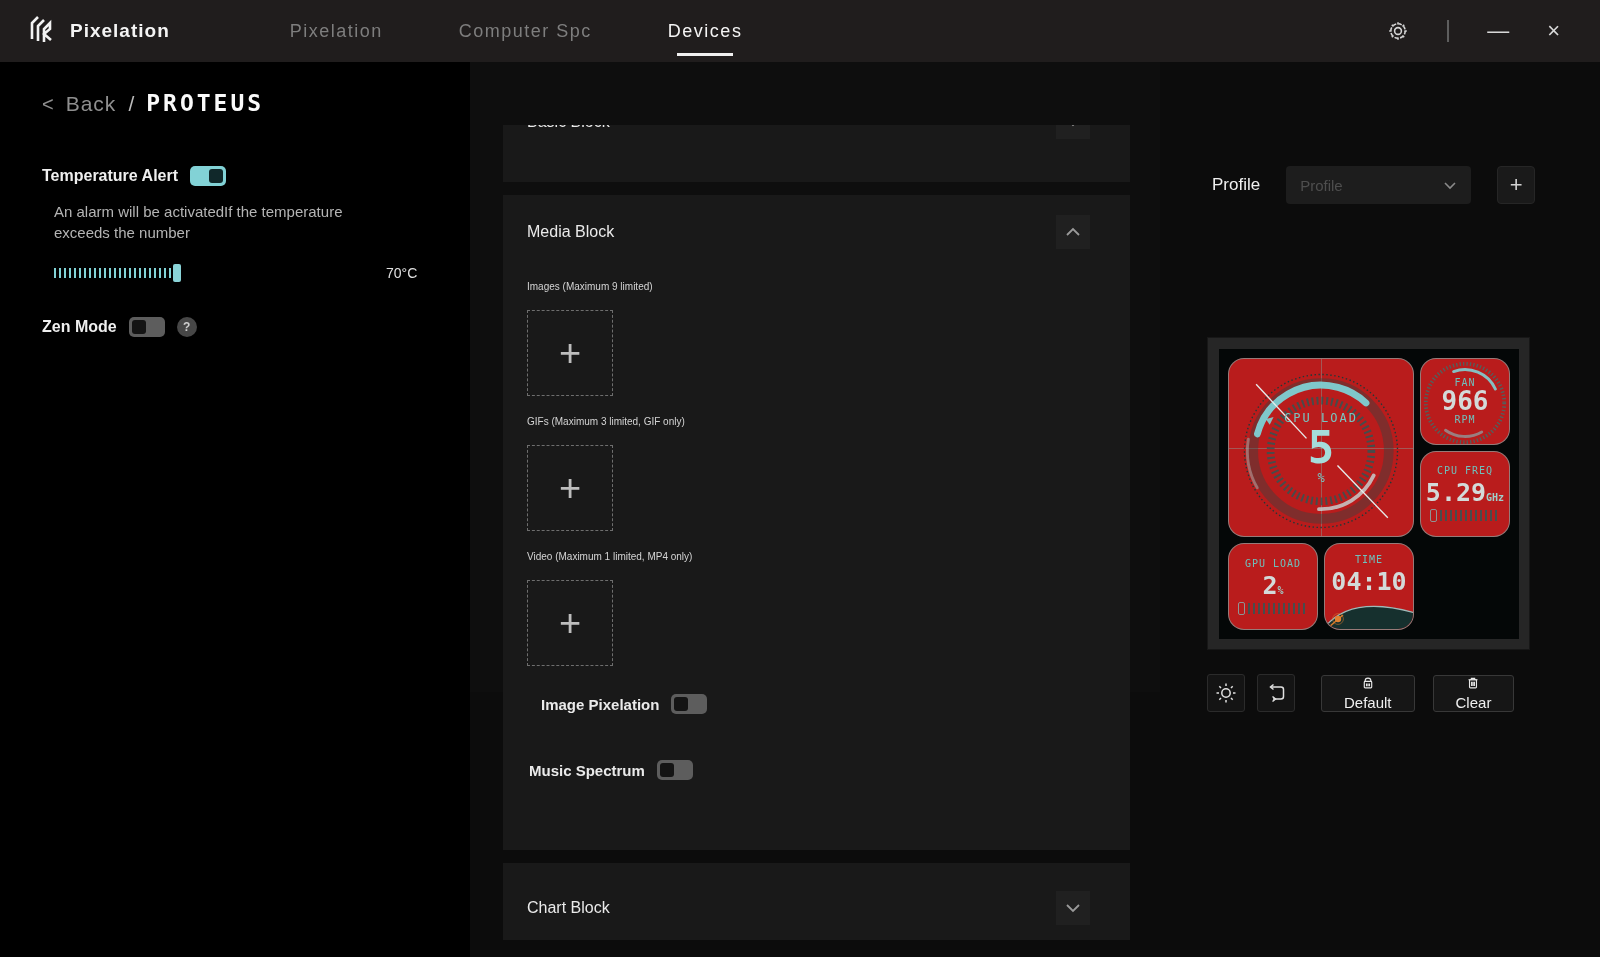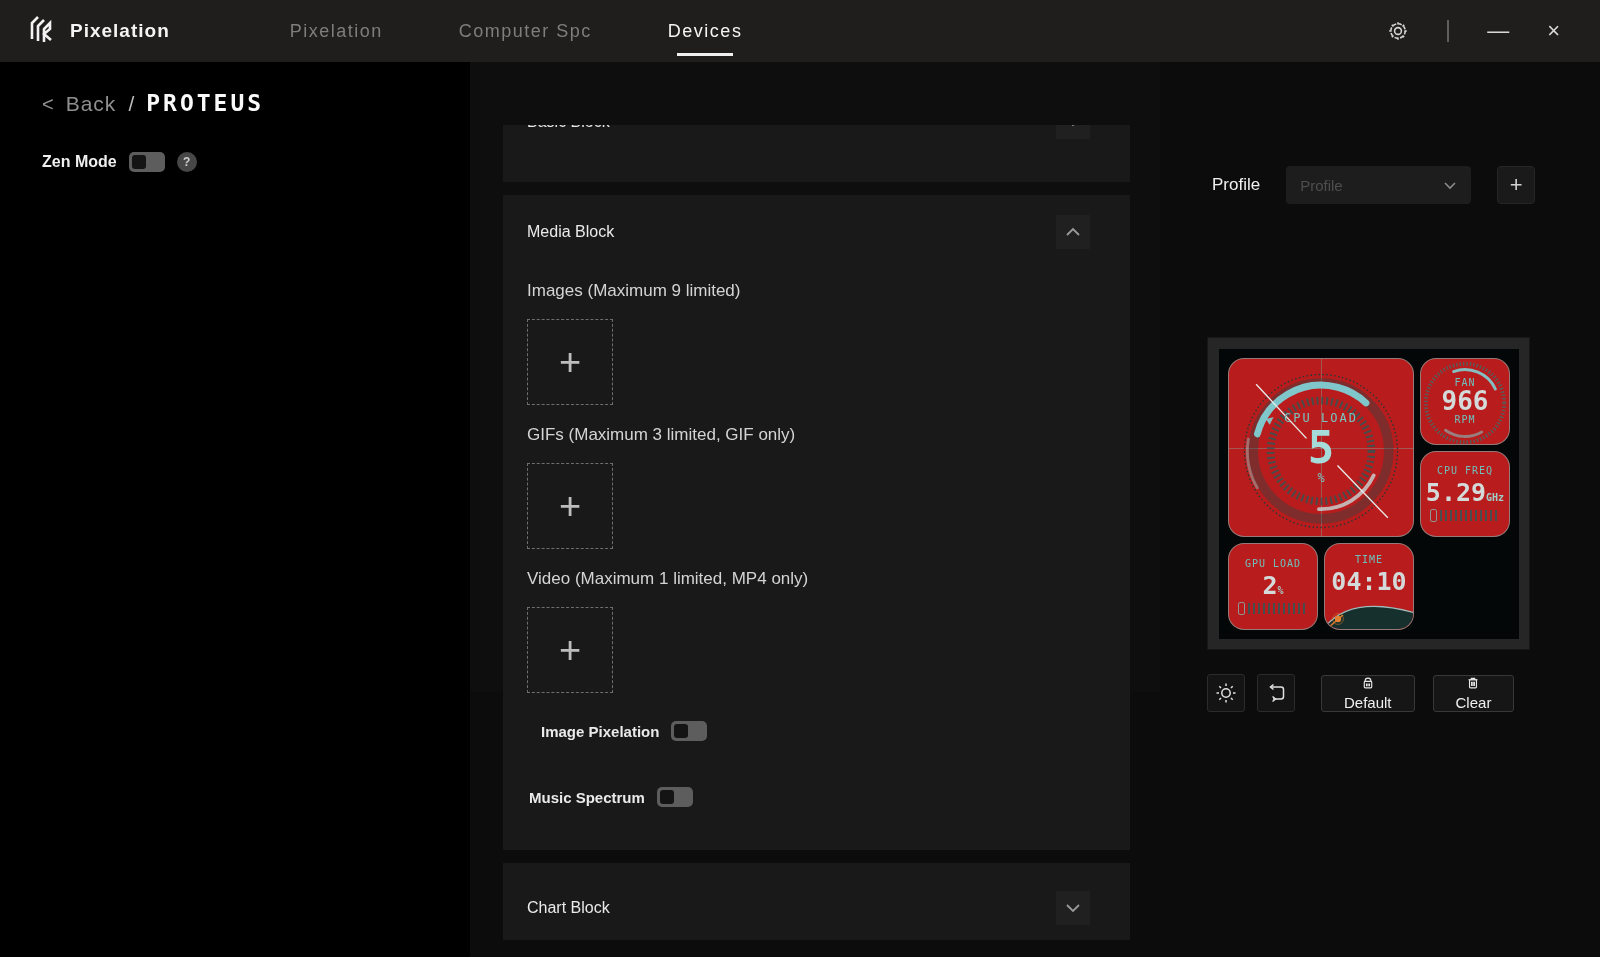--- a/index.html
+++ b/index.html
@@ -62,21 +62,21 @@
   .panel-head { display:flex; align-items:center; justify-content:space-between;
     padding:20px 28px 18px 24px; }
   .panel-title { font-size:16px; font-weight:500; color:#eaeaea; }
   .chev-box { width:34px; height:34px; display:flex; align-items:center; justify-content:center;
     background:#202020; cursor:pointer; margin-right:12px; }
   .panel-basic { margin-top:-40px; height:97px; }
   .panel-media { margin-top:13px; height:655px; padding:0 24px; }
   .panel-media .panel-head { padding-left:0; padding-right:4px; }
   .panel-chart { margin-top:13px; height:120px; }
   .panel-chart .panel-head { padding-top:28px; }
-  .media-sub-label { font-size:17px; color:#d4d4d4; margin-top:14px; }
+  .media-sub-label { font-size:10px; color:#d4d4d4; margin-top:14px; }
   .upload-box { margin-top:18px; width:86px; height:86px; border:1px dashed #6e6e6e;
     display:flex; align-items:center; justify-content:center; cursor:pointer; margin-bottom:20px; }
   .upload-plus { font-size:38px; font-weight:200; color:#bdbdbd; line-height:0.9; }
   .pixelation-row { margin-top:28px; margin-left:14px; }
   .pixelation-desc { margin-top:18px; margin-left:32px; width:516px; font-size:15px;
     line-height:1.4; color:#a5a5a5; }
   .spectrum-row { margin-top:46px; margin-left:2px; }
   .inline-label { font-size:15px; font-weight:700; color:#eaeaea; }
 
   
@@ -177,20 +177,37 @@
 </div>
 
 <div class="left-panel">
   <div class="breadcrumb">
     <span class="back-chev">&lt;</span>
     <span class="back-label">Back</span>
     <span class="crumb-sep">/</span>
     <span class="device-name">PROTEUS</span>
   </div>
 
+  <div class="temp-block">
+    <div class="setting-row">
+      <span class="setting-label">Temperature Alert</span>
+      <span class="toggle on">
+          <span class="knob"></span>
+        </span>
+    </div>
+    <div class="setting-desc">An alarm will be activatedIf the temperature exceeds the number</div>
+    <div class="slider-row">
+      <div class="slider-track">
+        <div class="slider-rest"></div>
+        <div class="slider-fill" style="width: 40%;"></div>
+        <div class="slider-thumb" style="left: calc(40% - 4px);"></div>
+      </div>
+      <span class="slider-value">70°C</span>
+    </div>
+  </div>
 
   <div class="setting-row zen-row">
     <span class="setting-label">Zen Mode</span>
     <span class="toggle">
         <span class="knob"></span>
       </span>
     <span class="help-circle">?</span>
   </div>
 </div>
 

